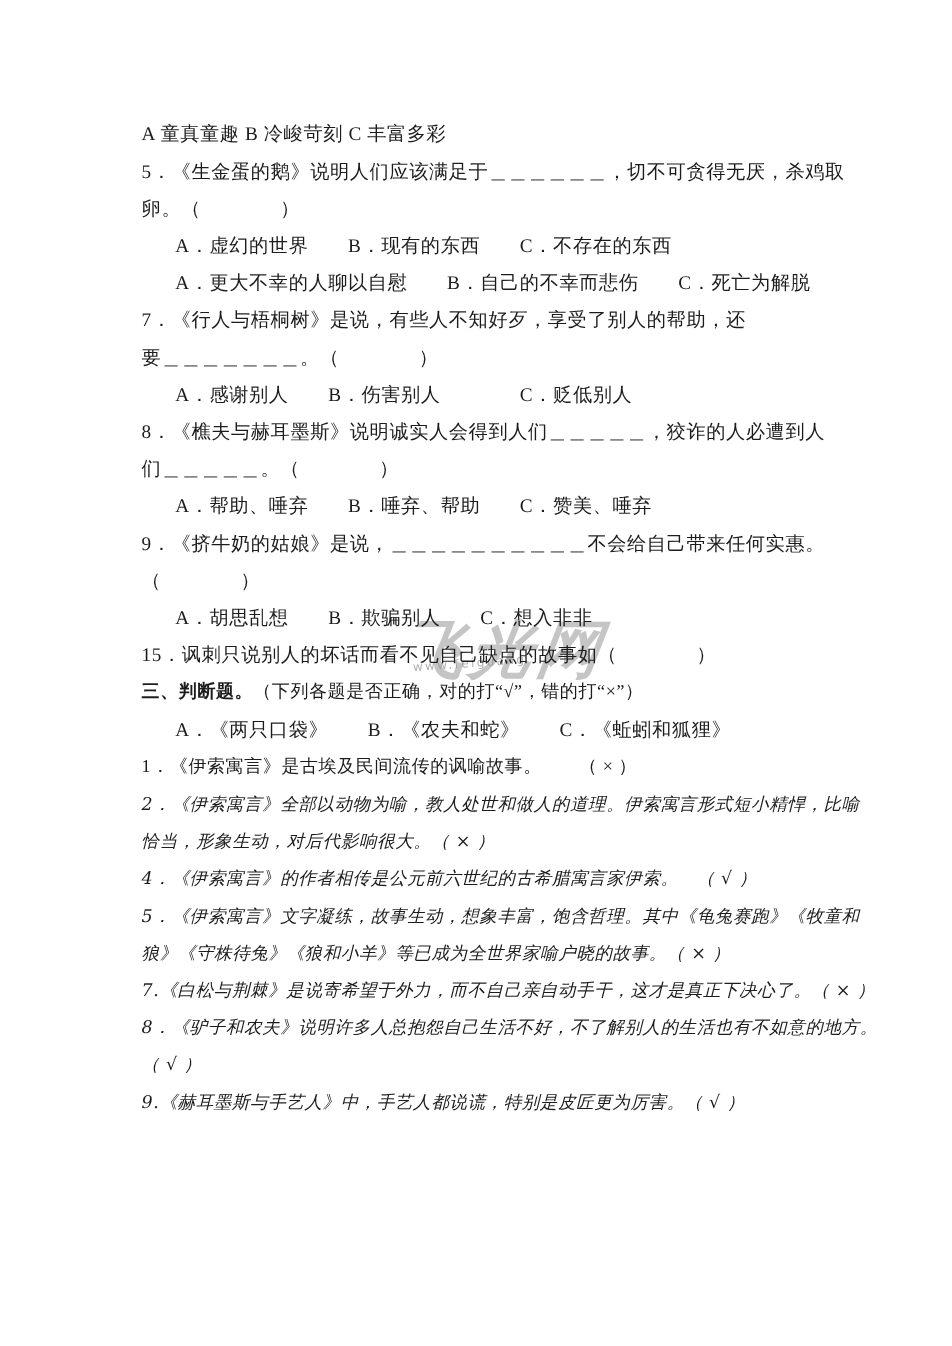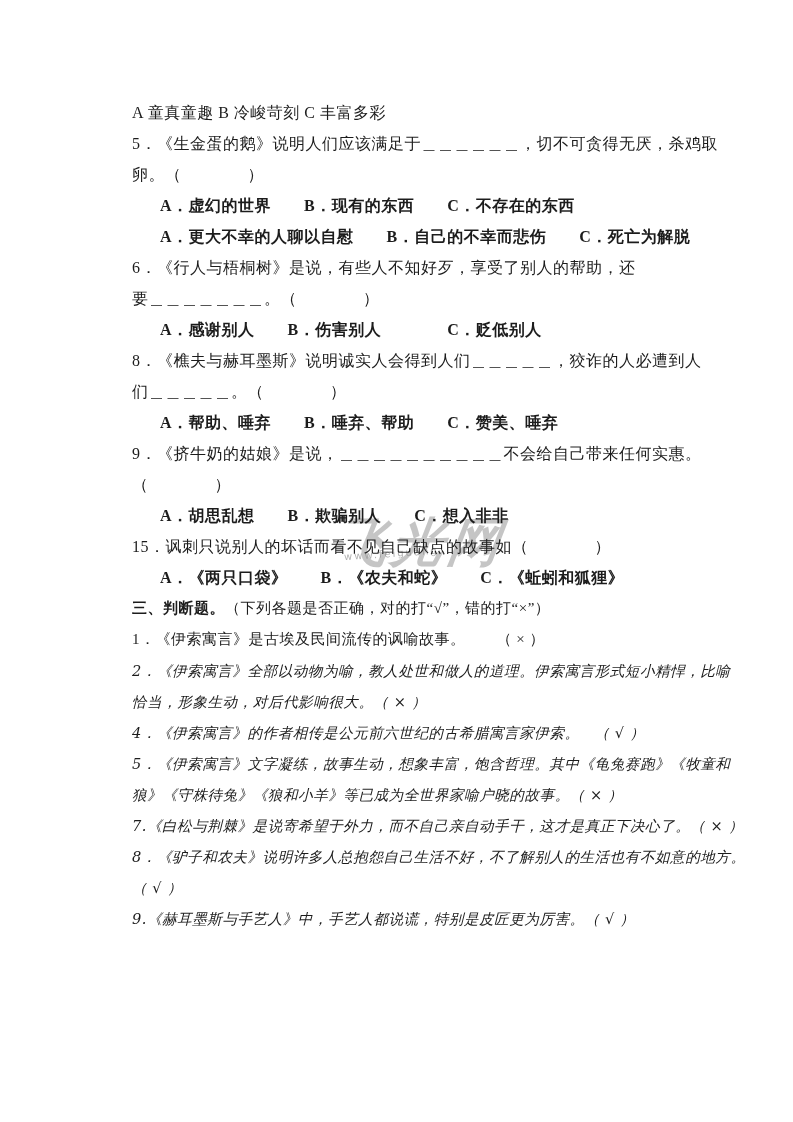--- a/index.html
+++ b/index.html
@@ -11,35 +11,35 @@
     position: relative;
     width: 793px;
     height: 1122px;
     background: #ffffff;
     overflow: hidden;
     font-family: "Liberation Serif", "DejaVu Serif", serif;
     color: #1c1c1c;
   }
   .doc-body {
     position: absolute;
-    left: 132px;
+    left: 118px;
     top: 97px;
     width: 580px;
     z-index: 1;
   }
   .line {
     white-space: pre;
     line-height: 31px;
     height: 31px;
     letter-spacing: 0.5px;
   }
   .line.song  { font-size: 16px; }
   .line.judge { font-size: 15px; }
   .line.kai   { font-size: 14.6px; font-family: "DejaVu Serif", "Liberation Serif", serif; font-style: italic; }
-  .line.indent { padding-left: 28px; font-weight: bold; }
+  .line.indent { padding-left: 28px; }
   .line b { font-weight: bold; }
   .watermark {
     position: absolute;
     left: 336px;
     top: 512px;
     z-index: 0;
     pointer-events: none;
   }
   .watermark .wm-title {
     font-size: 52px;
@@ -71,32 +71,32 @@
     <div class="wm-title">飞光网</div>
     <div class="wm-url">www.feiguang</div>
   </div>
 
   <div class="doc-body">
       <div class="line song">A 童真童趣 B 冷峻苛刻 C 丰富多彩</div>
       <div class="line song">5．《生金蛋的鹅》说明人们应该满足于＿＿＿＿＿＿，切不可贪得无厌，杀鸡取</div>
       <div class="line song">卵。（　　　　）</div>
       <div class="line song indent">A．虚幻的世界　　B．现有的东西　　C．不存在的东西</div>
       <div class="line song indent">A．更大不幸的人聊以自慰　　B．自己的不幸而悲伤　　C．死亡为解脱</div>
-      <div class="line song">6．《行人与梧桐树》是说，有些人不知好歹，享受了别人的帮助，还</div>
+      <div class="line song">7．《行人与梧桐树》是说，有些人不知好歹，享受了别人的帮助，还</div>
       <div class="line song">要＿＿＿＿＿＿＿。（　　　　）</div>
       <div class="line song indent">A．感谢别人　　B．伤害别人　　　　C．贬低别人</div>
       <div class="line song">8．《樵夫与赫耳墨斯》说明诚实人会得到人们＿＿＿＿＿，狡诈的人必遭到人</div>
       <div class="line song">们＿＿＿＿＿。（　　　　）</div>
       <div class="line song indent">A．帮助、唾弃　　B．唾弃、帮助　　C．赞美、唾弃</div>
       <div class="line song">9．《挤牛奶的姑娘》是说，＿＿＿＿＿＿＿＿＿＿不会给自己带来任何实惠。</div>
       <div class="line song">（　　　　）</div>
       <div class="line song indent">A．胡思乱想　　B．欺骗别人　　C．想入非非</div>
       <div class="line song">15．讽刺只说别人的坏话而看不见自己缺点的故事如（　　　　）</div>
+      <div class="line judge"><b>三、判断题。</b><span>（下列各题是否正确，对的打“√”，错的打“×”）</span></div>
       <div class="line song indent">A．《两只口袋》　　B．《农夫和蛇》　　C．《蚯蚓和狐狸》</div>
-      <div class="line judge"><b>三、判断题。</b><span>（下列各题是否正确，对的打“√”，错的打“×”）</span></div>
       <div class="line judge">1．《伊索寓言》是古埃及民间流传的讽喻故事。　　（ × ）</div>
       <div class="line kai">2．《伊索寓言》全部以动物为喻，教人处世和做人的道理。伊索寓言形式短小精悍，比喻</div>
       <div class="line kai">恰当，形象生动，对后代影响很大。（ × ）</div>
       <div class="line kai">4．《伊索寓言》的作者相传是公元前六世纪的古希腊寓言家伊索。　（ √ ）</div>
       <div class="line kai">5．《伊索寓言》文字凝练，故事生动，想象丰富，饱含哲理。其中《龟兔赛跑》《牧童和</div>
       <div class="line kai">狼》《守株待兔》《狼和小羊》等已成为全世界家喻户晓的故事。（ × ）</div>
       <div class="line kai">7.《白松与荆棘》是说寄希望于外力，而不自己亲自动手干，这才是真正下决心了。（ × ）</div>
       <div class="line kai">8．《驴子和农夫》说明许多人总抱怨自己生活不好，不了解别人的生活也有不如意的地方。</div>
       <div class="line kai">（ √ ）</div>
       <div class="line kai">9.《赫耳墨斯与手艺人》中，手艺人都说谎，特别是皮匠更为厉害。（ √ ）</div>

